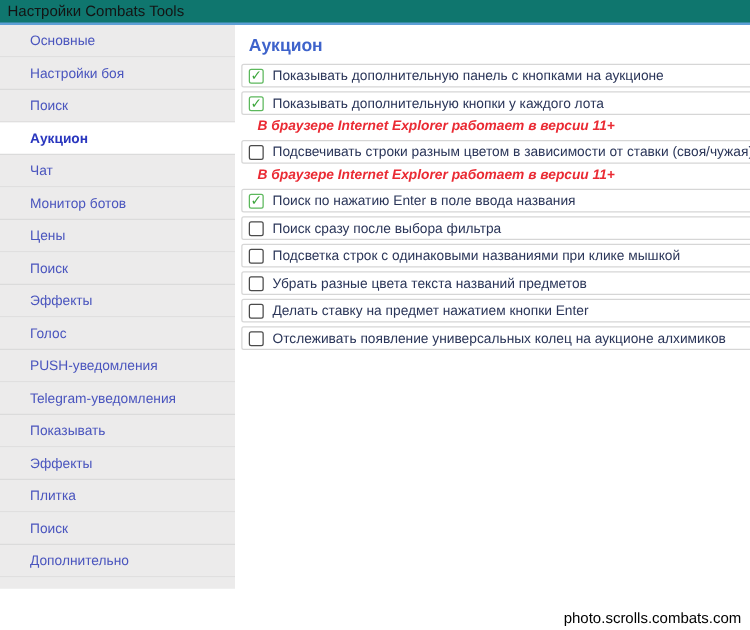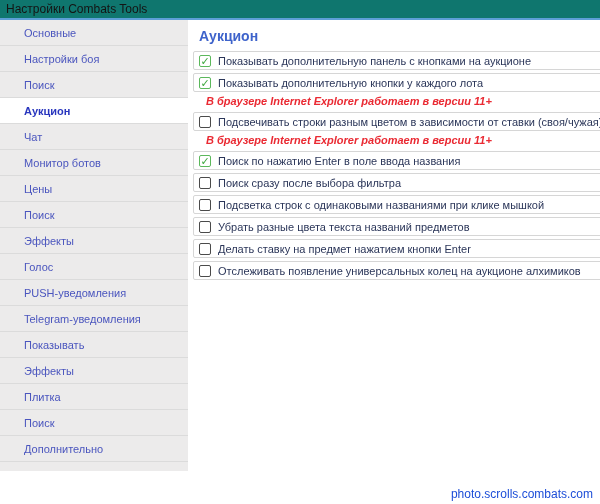--- a/index.html
+++ b/index.html
@@ -96,21 +96,21 @@
     color:#ea2a33;
     margin:2px 0 5px 13px;
     line-height:12px;
   }
   
   .watermark {
     position:absolute;
     right:7px;
     bottom:3px;
     font-size:12px;
-    color:#1d4ed8;
+    color:#000000;
   }
 </style>
 </head>
 <body>
 
 <div class="titlebar">
   <span class="title">Настройки Combats Tools</span>
 </div>
 
 <div class="layout">

